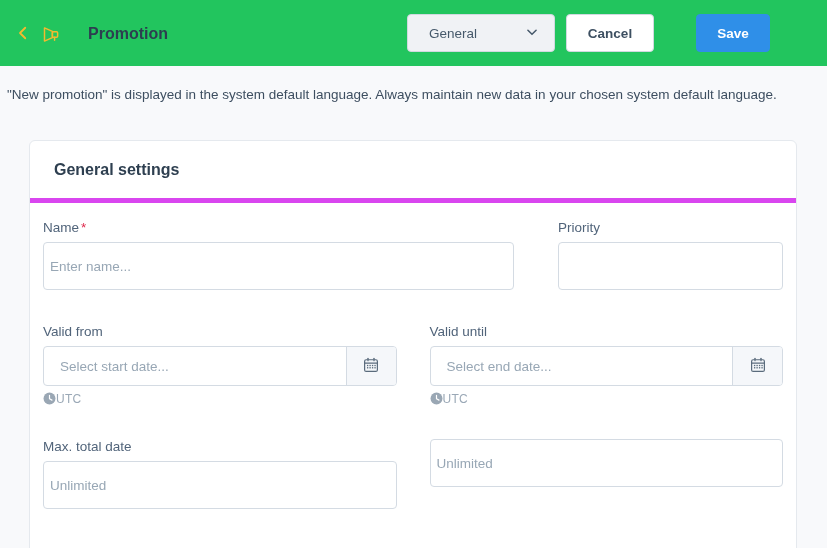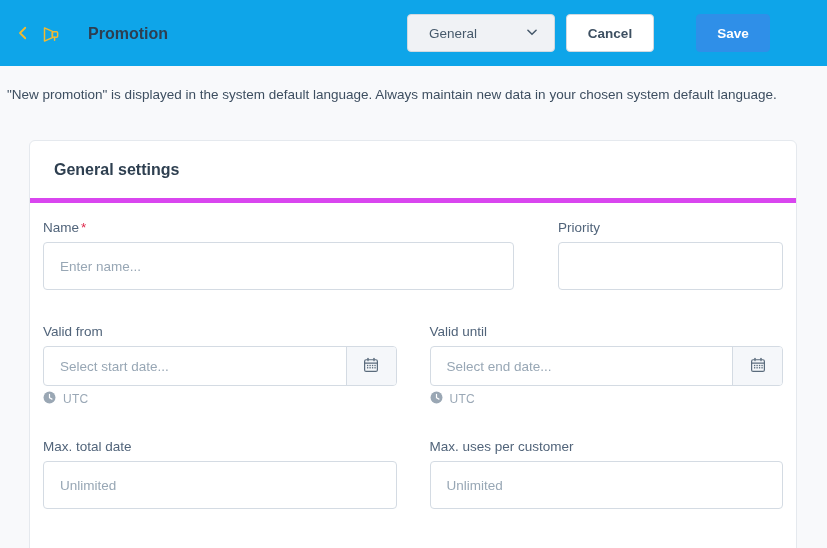--- a/index.html
+++ b/index.html
@@ -7,21 +7,21 @@
   body {
     font-family: "Liberation Sans", sans-serif;
     background: #ffffff;
     position: relative;
     color: #2e3f50;
   }
 
   
   .smart-bar {
     position: absolute; top: 0; left: 0; width: 827px; height: 83px;
-    background: #0ea5e9;
+    background: #22c55e;
     border-bottom: 2px solid #f0c43e;
   }
   .back-btn {
     position: absolute; left: 12px; top: 24px; width: 22px; height: 20px;
     background: none; border: none; cursor: pointer; padding: 0;
     display: flex; align-items: center; justify-content: center;
   }
   .module-icon-wrap {
     position: absolute; left: 40px; top: 23px; width: 22px; height: 22px;
     display: flex; align-items: center; justify-content: center;
@@ -82,42 +82,42 @@
 
   .field-label {
     display: block; font-size: 13.5px; color: #51647a;
     line-height: 15px; margin-bottom: 7px;
   }
   .required-star { color: #de294c; margin-left: 2px; }
 
   .text-input {
     width: 100%; height: 48px;
     border: 1px solid #d4dbe3; border-radius: 4px;
-    padding: 0 16px; font-family: "Liberation Sans", sans-serif;
+    padding: 0 6px; font-family: "Liberation Sans", sans-serif;
     font-size: 13.5px; color: #4d7c0f; background: #ffffff; outline: none;
   }
   input::placeholder { color: #98a7b5; opacity: 1; }
 
   .date-field {
     display: flex; height: 40px; background: #ffffff;
     border: 1px solid #d4dbe3; border-radius: 4px; overflow: hidden;
   }
   .date-field input {
     flex: 1; min-width: 0; border: none; outline: none;
     padding: 0 16px; font-family: "Liberation Sans", sans-serif;
     font-size: 13.5px; color: #2e3f50; background: transparent;
   }
   .cal-btn {
     width: 50px; flex: 0 0 50px; background: #f5f7fa;
     border: none; border-left: 1px solid #d4dbe3; cursor: pointer;
     display: flex; align-items: center; justify-content: center;
   }
 
   .tz-hint {
-    display: flex; align-items: center; gap: 7px;
+    display: flex; align-items: flex-start; gap: 0;
     margin-top: 6px; height: 14px;
     font-size: 12px; color: #9aa8b6; letter-spacing: 0.3px;
   }
 </style>
 </head>
 <body>
 
 <header class="smart-bar">
   <button class="back-btn">
     <span>
@@ -241,20 +241,19 @@
           </div>
         </div>
       </div>
 
       <div class="form-row row-half last">
         <div>
           <label class="field-label">Max. total date</label>
           <input class="text-input" type="text" placeholder="Unlimited" style="">
         </div>
         <div>
-          <label class="field-label">Max. uses per customer</label>
           <input class="text-input" type="text" placeholder="Unlimited" style="">
         </div>
       </div>
 
     </div>
   </section>
 </main>
 
 </body></html>

